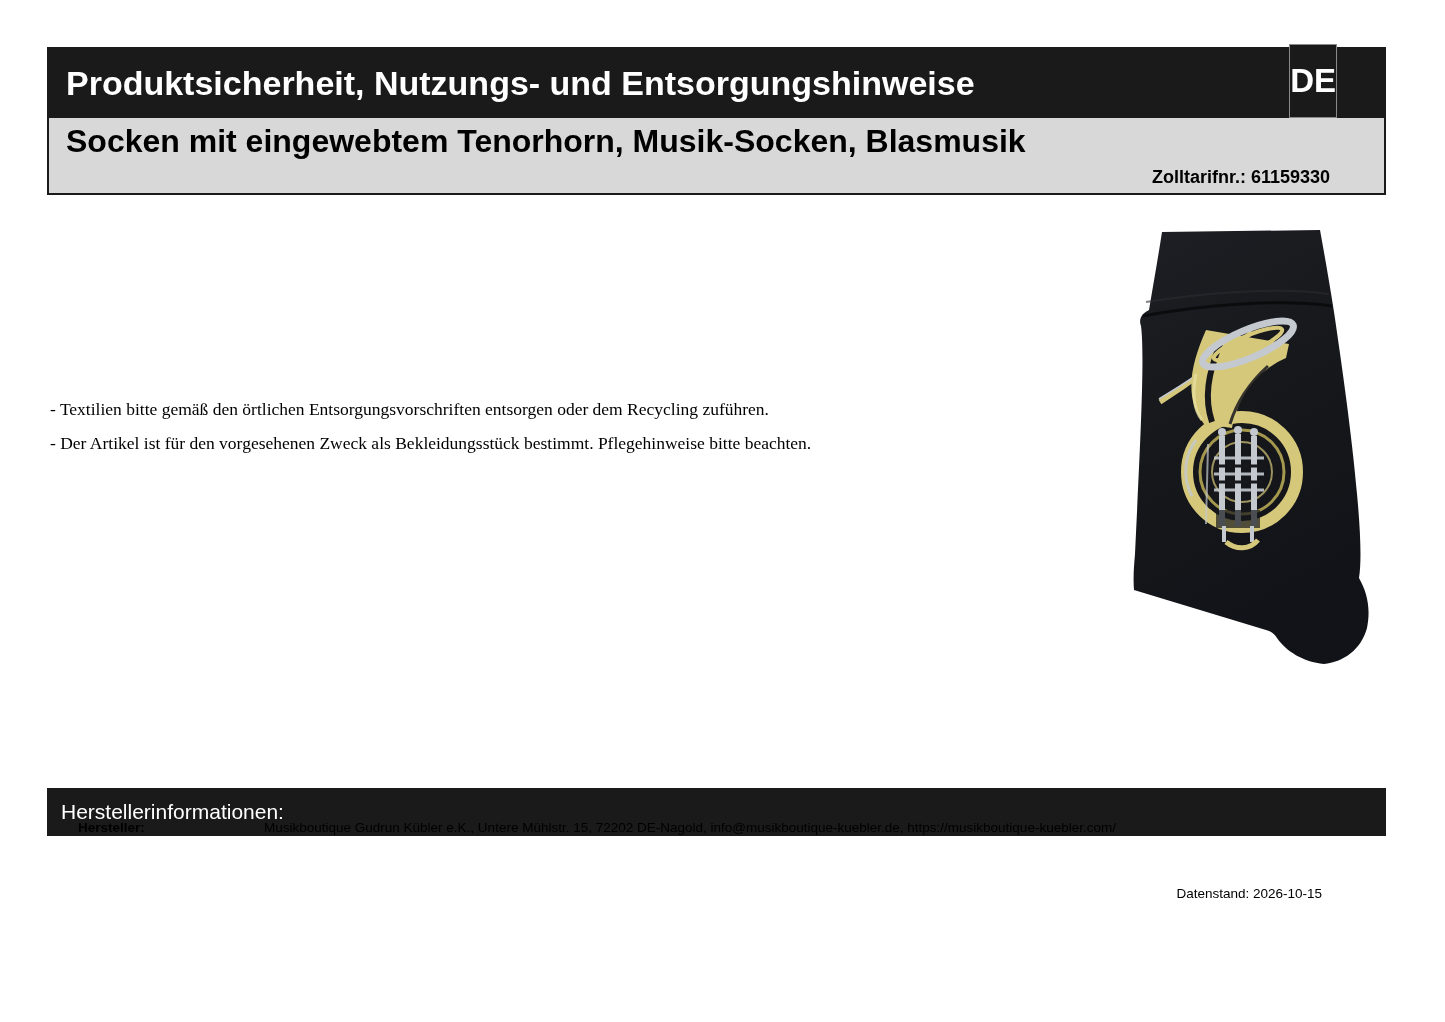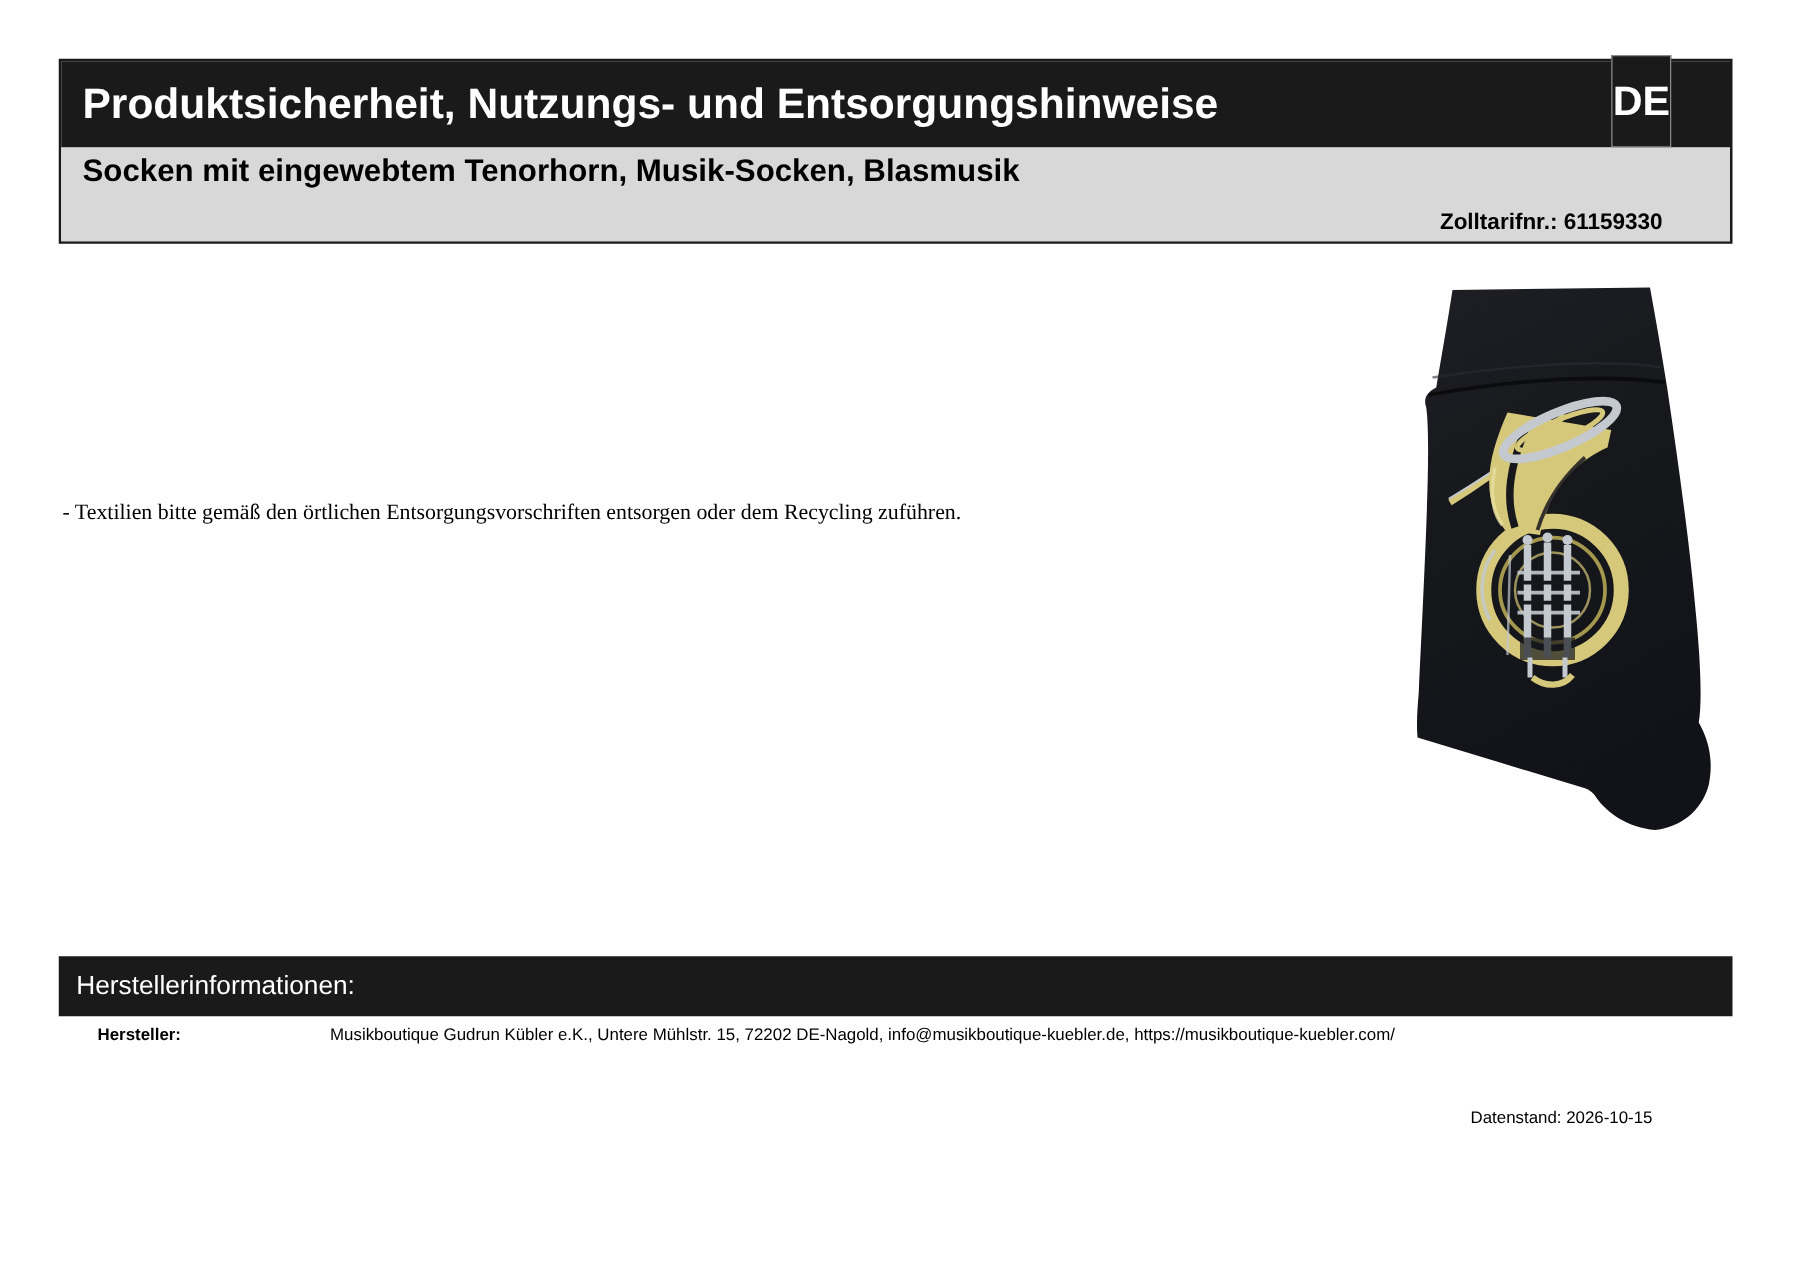--- a/index.html
+++ b/index.html
@@ -54,21 +54,21 @@
   }
   .sub-band {
     position: relative;
     height: 75px;
     background: #d8d8d8;
   }
   .product-name {
     position: absolute;
     left: 17px;
     top: 5px;
-    font-size: 25px;
+    font-size: 32px;
     font-weight: bold;
   }
   .tariff {
     position: absolute;
     right: 54px;
     bottom: 5px;
     font-size: 18px;
     font-weight: bold;
     text-align: center;
   }
@@ -90,21 +90,21 @@
     left: 1126px;
     top: 224px;
     width: 250px;
     height: 448px;
   }
 
   
   .mfr-bar {
     position: absolute;
     left: 47px;
-    top: 765px;
+    top: 788px;
     width: 1339px;
     height: 48px;
     background: #1a1a1a;
     color: #ffffff;
     display: flex;
     align-items: center;
     padding-left: 14px;
     box-sizing: border-box;
     font-size: 21px;
   }
@@ -147,20 +147,21 @@
       </div>
     </div>
     <div class="sub-band">
       <div class="product-name">Socken mit eingewebtem Tenorhorn, Musik-Socken, Blasmusik</div>
       <div class="tariff">Zolltarifnr.: 61159330</div>
     </div>
   </div>
 
   <div class="notes">
     <div>- Textilien bitte gemäß den örtlichen Entsorgungsvorschriften entsorgen oder dem Recycling zuführen.</div>
+    <div>- Der Artikel ist für den vorgesehenen Zweck als Bekleidungsstück bestimmt. Pflegehinweise bitte beachten.</div>
   </div>
 
   <div class="photo">
     <svg width="250" height="448" viewBox="0 0 250 448" xmlns="http://www.w3.org/2000/svg">
       <defs>
         <linearGradient id="sockGrad" x1="0" y1="0" x2="0.3" y2="1">
           <stop offset="0" stop-color="#1e1f24"></stop>
           <stop offset="0.45" stop-color="#17181c"></stop>
           <stop offset="1" stop-color="#121318"></stop>
         </linearGradient>

